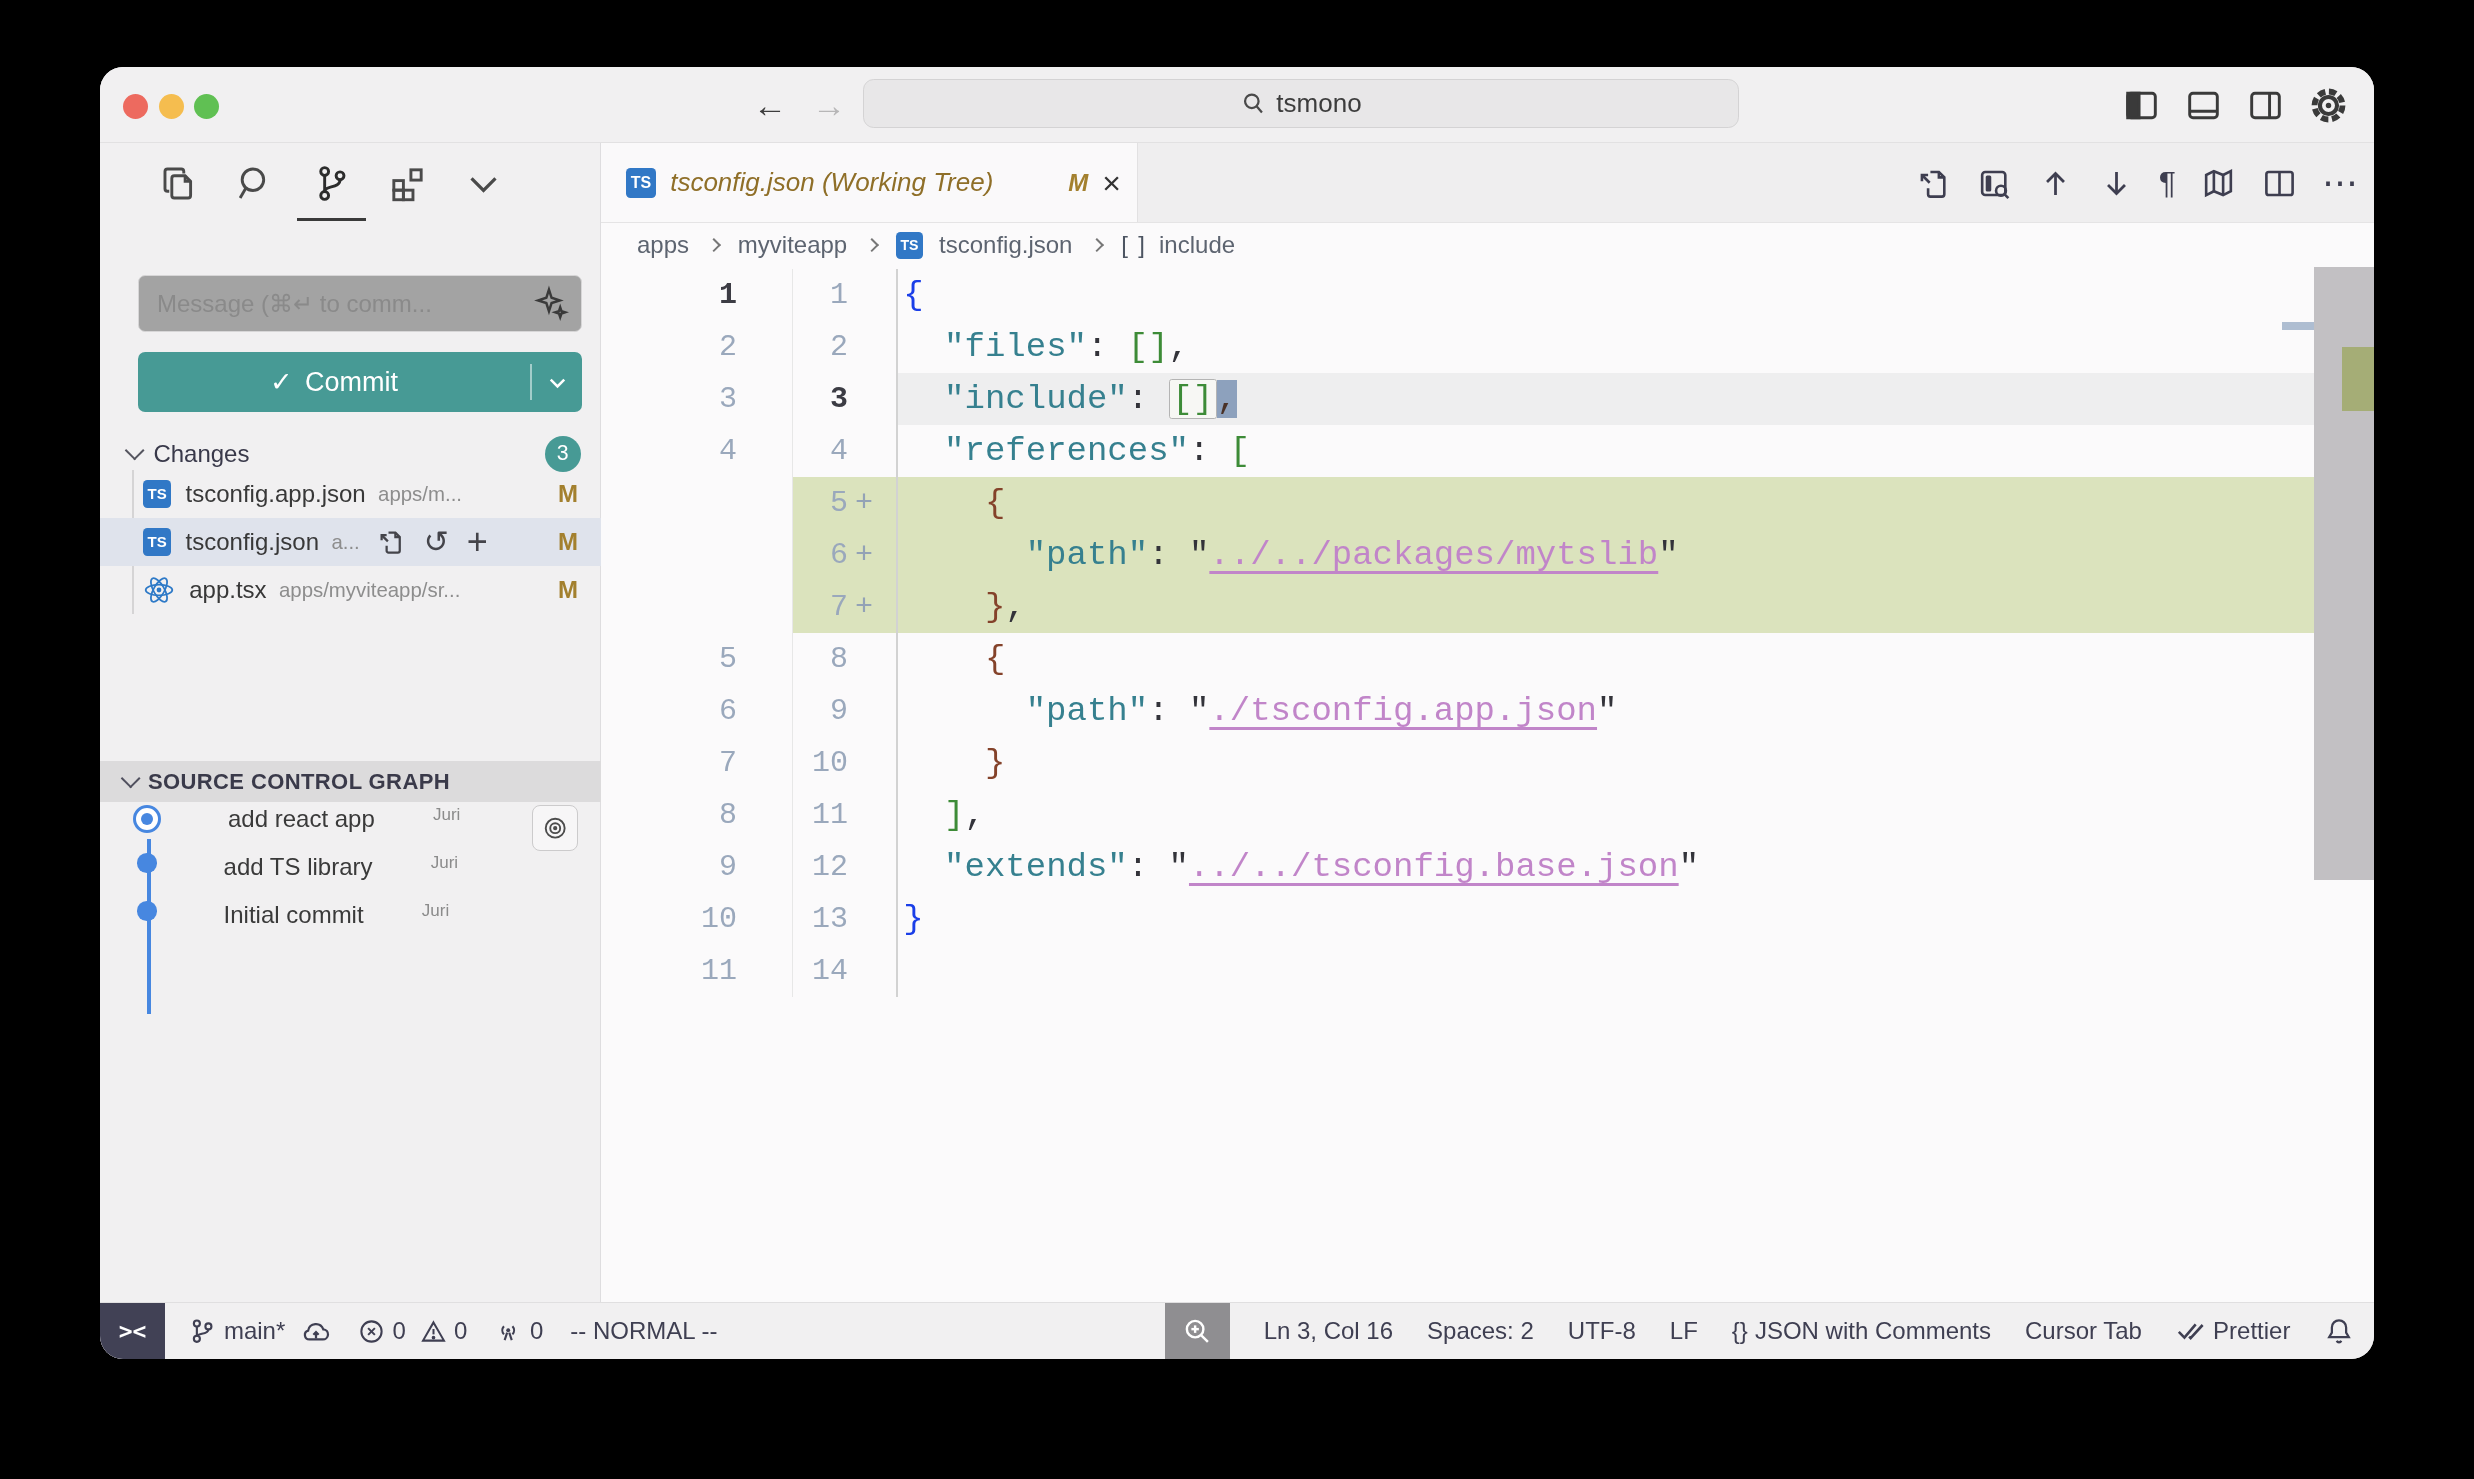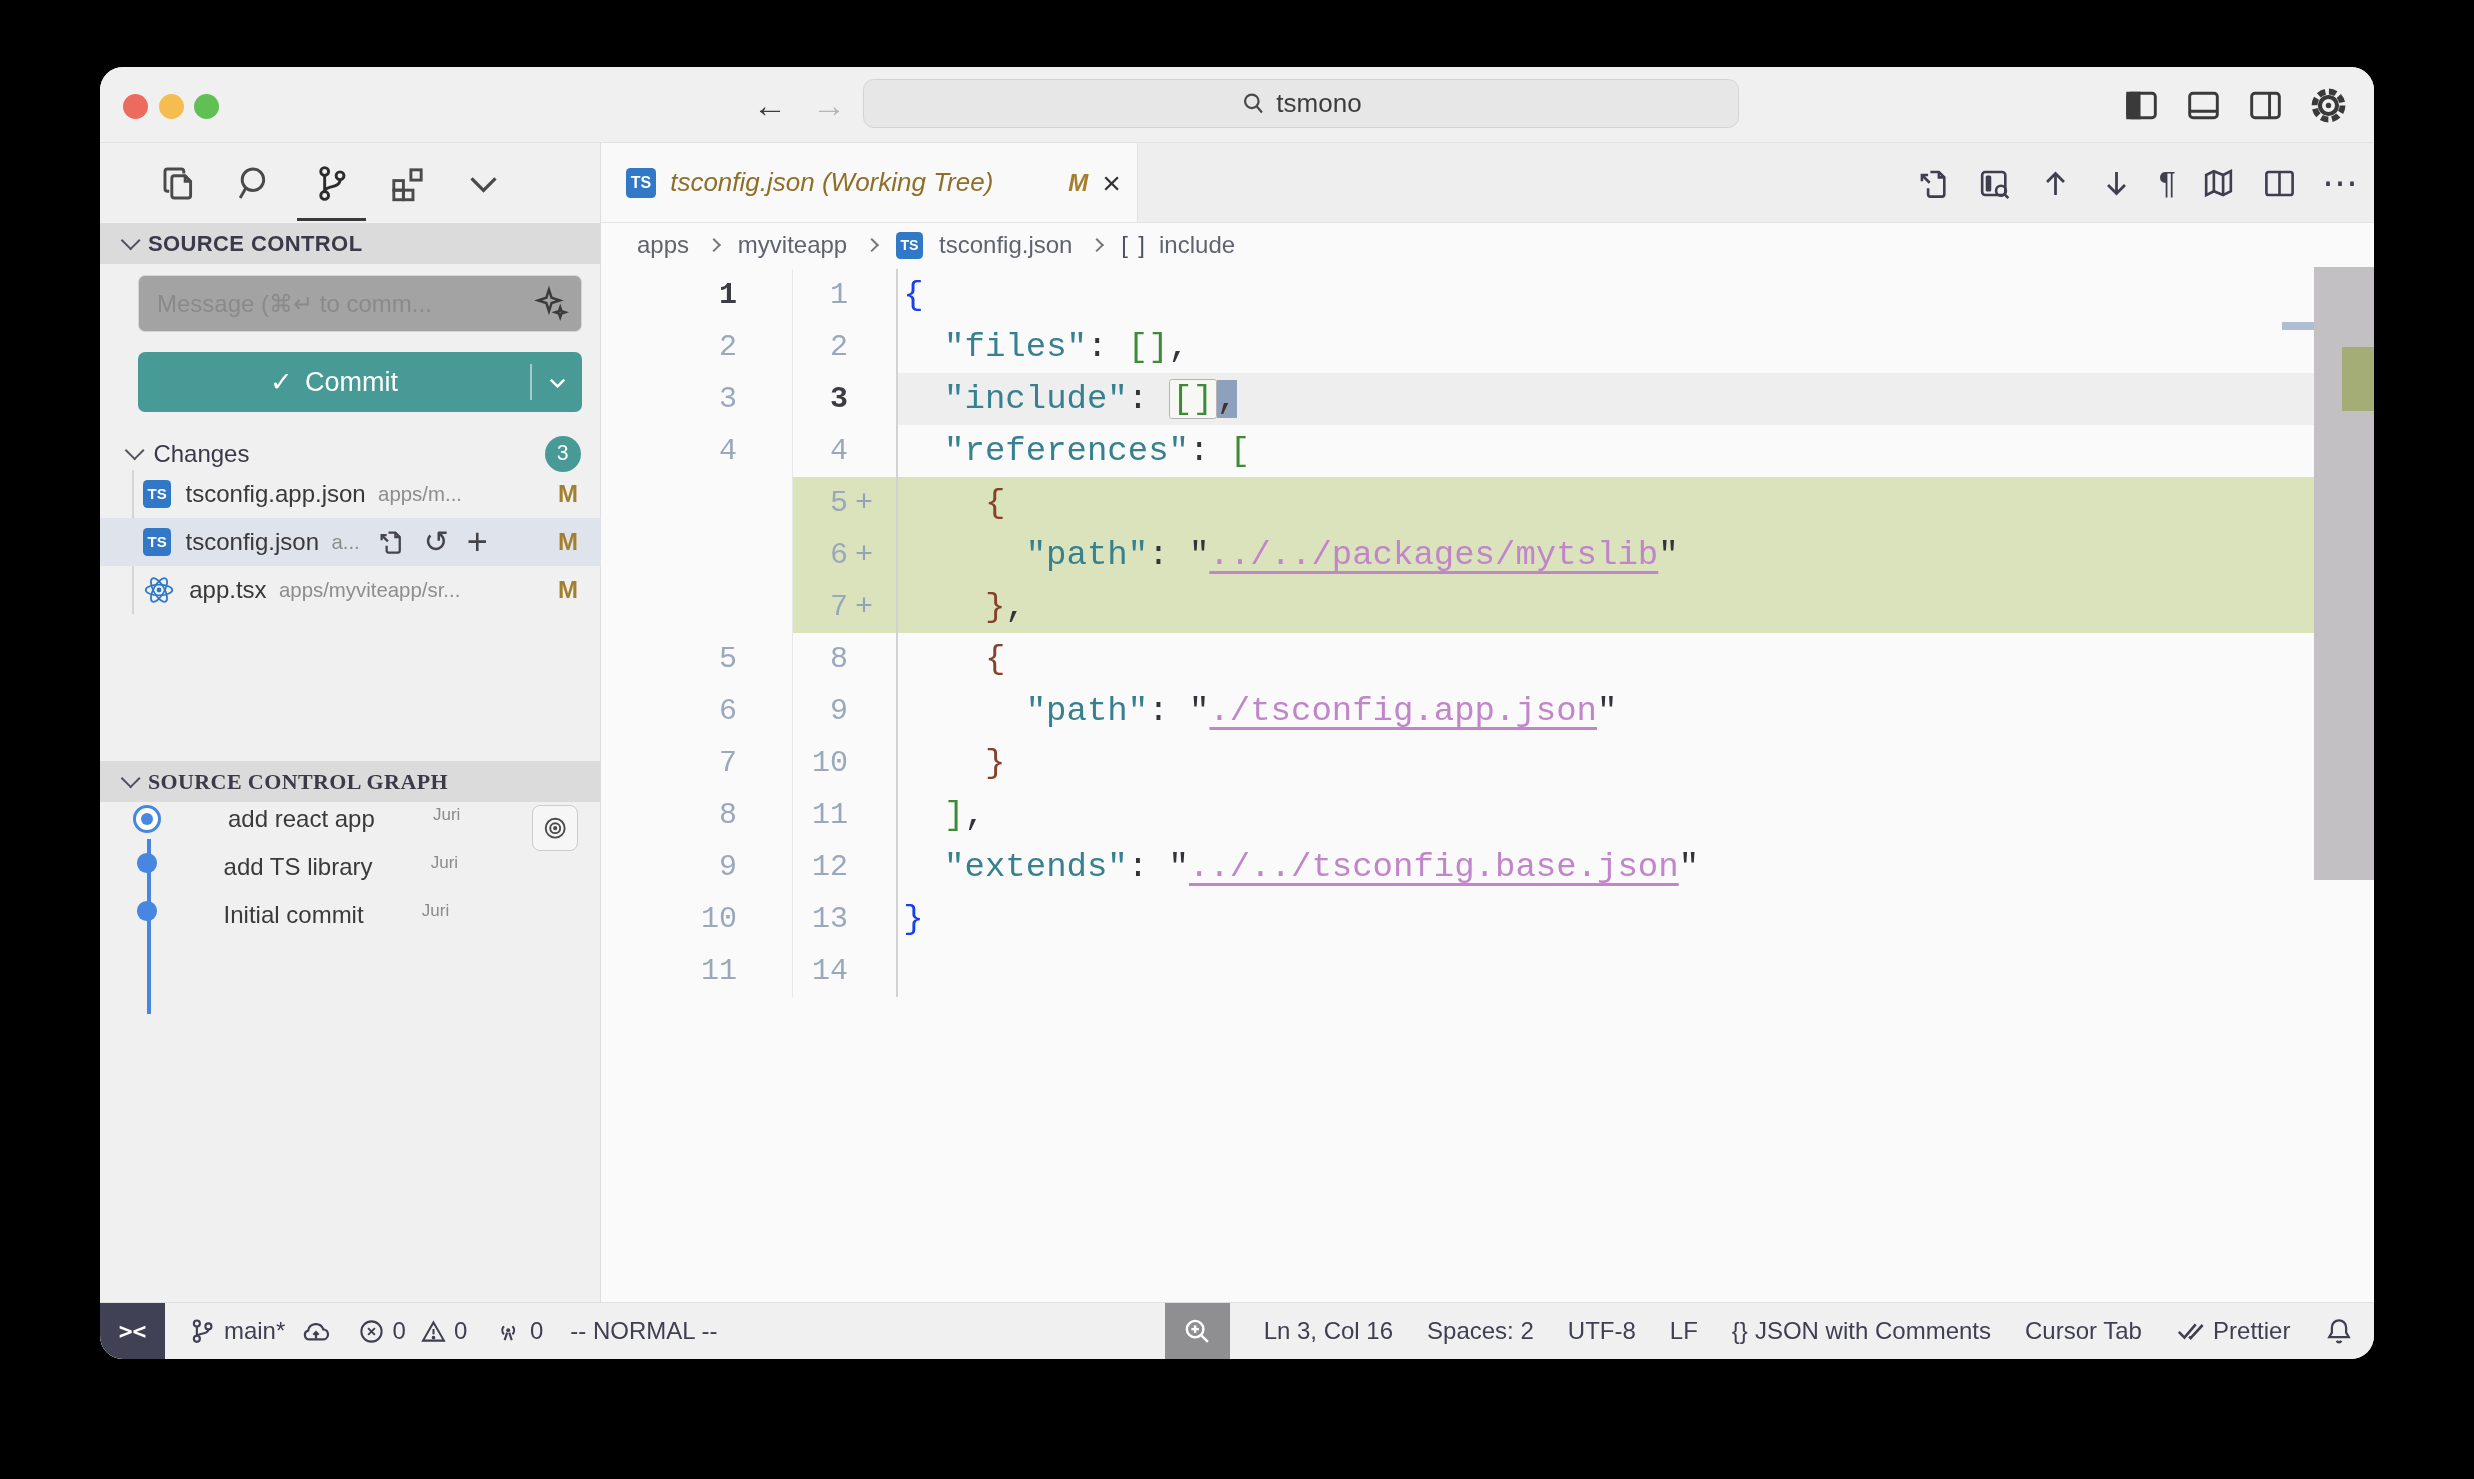--- a/index.html
+++ b/index.html
@@ -51,21 +51,21 @@
   .file-list { position:absolute; left:0; top:327px; width:501px; }
   .tree-guide { position:absolute; left:32px; top:327px; width:1.8px; height:144px; background:#d5d4d5; }
   .file-row { height:48px; display:flex; align-items:center; padding-left:43px; position:relative; }
   .file-row.selected { background:#dfe3ec; }
   .ts-icon { width:28.4px; height:28.4px; background:var(--ts-blue,#3178c6); border-radius:4.4px; color:#fff;
     font-size:15px; font-weight:bold; display:flex; align-items:center; justify-content:center; flex:0 0 auto; }
   .file-name { font-size:24px; color:#383838; margin-left:14.2px; white-space:nowrap; }
   .file-desc { font-size:20.4px; color:#8d8d8d; margin-left:12.4px; white-space:nowrap;text-align:right; }
   .row-actions { display:flex; align-items:center; gap:18px; margin-left:16px; color:#44444a; }
   .m-badge { position:absolute; right:23px; font-size:24px; color:var(--modified-gold,#a3802e); font-weight:bold; }
-  .graph-head { position:absolute; left:0; top:618px; width:501px;font-family:Liberation Serif, serif; }
+  .graph-head { position:absolute; left:0; top:618px; width:501px; }
   .graph-rows { position:absolute; left:0; top:662px; width:501px; }
   .graph-line { position:absolute; left:47px; top:696px; width:4.4px; height:175px; background:var(--graph-blue,#4787e0); }
   .graph-row { height:48px; display:flex; align-items:flex-start; position:relative; padding-left:37px;gap:44px; }
   .g-dot { width:19.6px; height:19.6px; border-radius:50%; background:var(--graph-blue,#4787e0); flex:0 0 auto; position:relative; z-index:2; }
   .g-dot.head { width:28.4px; height:28.4px; background:#fff; border:3.6px solid var(--graph-blue,#4787e0);
     display:flex; align-items:center; justify-content:center; margin-left:-4.4px; }
   .g-dot.head::after { content:""; width:12.4px; height:12.4px; border-radius:50%; background:var(--graph-blue,#4787e0); }
   .g-msg { font-size:24px; color:#3a3a3a; margin-left:23px; white-space:nowrap; }
   .g-author { font-size:17px; color:#8b8b8b; margin-left:14.2px; }
   .g-action { position:absolute; right:23px; width:46px; height:46px; border:0.9px solid #cccbcc; background:#f7f6f7;
@@ -194,24 +194,20 @@
               <rect x="14" y="4" width="6" height="6"></rect>
             </svg>
         </span>
         <span class="act">
           <svg width="41" height="41" viewBox="0 0 24 24" fill="none" stroke="currentColor" stroke-width="1.9">
               <polyline points="5,9 12,16 19,9"></polyline>
             </svg>
         </span>
       </div>
 
-      <div class="section-head" style="position:absolute;left:0;top:80px;width:501px;">
-        <span class="chev"></span>
-        <span>SOURCE CONTROL</span>
-      </div>
 
       <input class="msg-input" type="text" placeholder="Message (⌘↵ to comm..." style="">
       <span class="sparkle">
         <svg width="37" height="37" viewBox="0 0 24 24" fill="none" stroke="currentColor" stroke-width="1.6">
             <path d="M11 3l1.7 5.3L18 10l-5.3 1.7L11 17l-1.7-5.3L4 10l5.3-1.7z"></path>
             <path d="M18.3 14.5l.8 2.4 2.4.8-2.4.8-.8 2.4-.8-2.4-2.4-.8 2.4-.8z"></path>
           </svg>
       </span>
 
       <div class="commit-btn">

